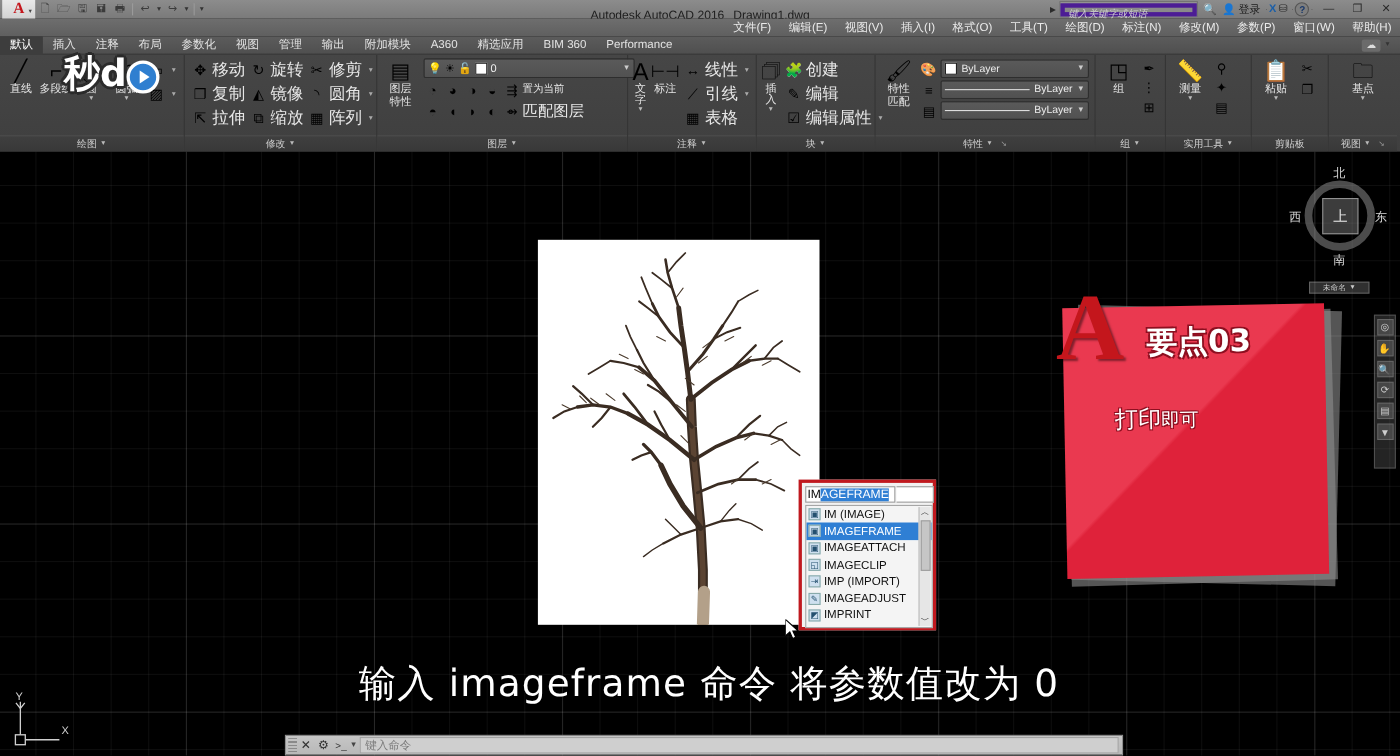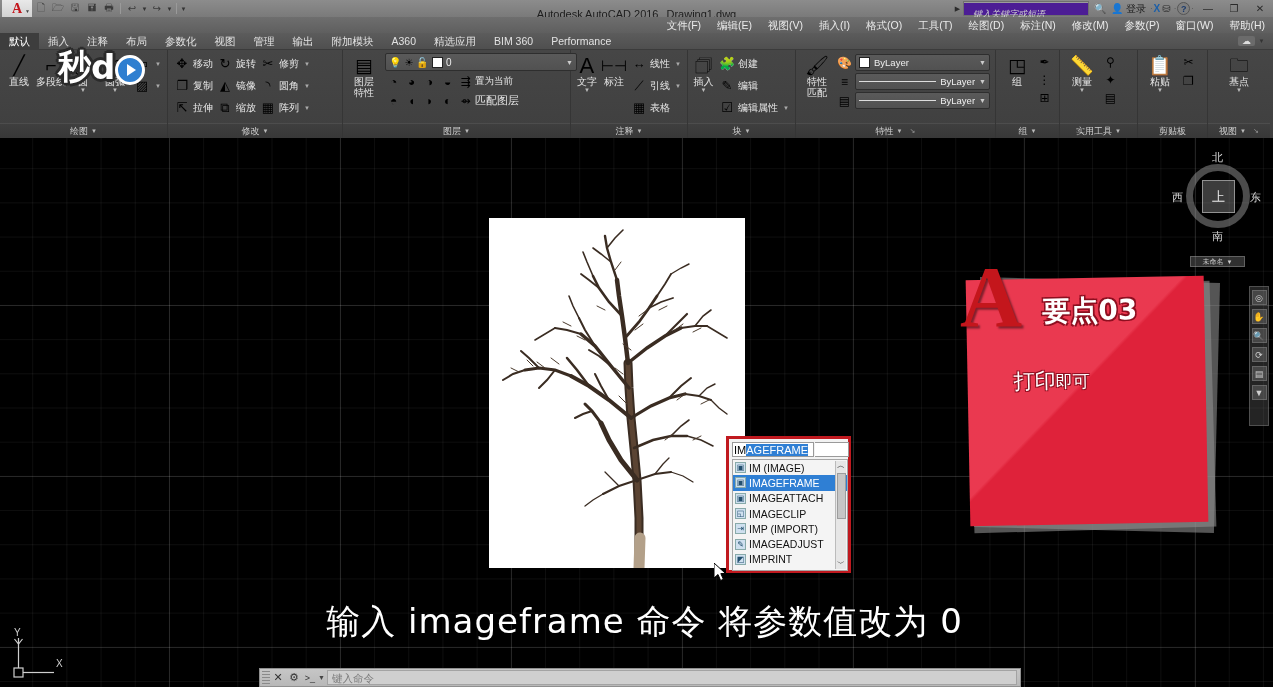--- a/index.html
+++ b/index.html
@@ -39,21 +39,21 @@
 
   .title-right{
     position:absolute; right:0; top:0; height:17px; display:flex; align-items:center;
   }
   .searchwrap{
     display:flex;align-items:center;height:15px;background:#9c9c9c;border:1px solid #6f6f6f;
     margin-right:3px;
   }
   .search-arrow{font-size:7px;color:#2b2b2b;padding:0 3px;}
   .search-input{
-    width:124px;height:12px;background:#8a8a8a;border:6px solid #4c1d95;
+    width:124px;height:12px;background:#8a8a8a;border:4px solid #4c1d95;
     font-size:9px;color:#cfcfcf;font-style:italic;padding:0 3px;line-height:11px;
     font-family:"Liberation Sans",sans-serif;
   }
   .tb-ico{font-size:10px;color:#2f2f2f;padding:0 2px;}
   .signin{font-size:10px;color:#1b1b1b;padding:0 3px;display:flex;align-items:center;gap:2px;}
   .dotsep{font-size:8px;color:#555;padding:0 1px;}
   .xblue{color:#1b5fa8;font-weight:bold;font-size:10px;}
   .ahelp{
     width:13px;height:13px;border-radius:50%;background:#7f7f7f;border:1px solid #555;
     color:#1b3a6b;font-size:9px;font-weight:bold;display:flex;align-items:center;justify-content:center;
@@ -98,21 +98,21 @@
   .bigbtn{
     width:40px;display:flex;flex-direction:column;align-items:center;gap:1px;padding-top:2px;
   }
   .bigbtn .gi{font-size:19px;line-height:21px;}
   .bigbtn .lbl{font-size:10px;color:#e6e6e6;text-align:center;line-height:10px;}
   .bigbtn .dc{font-size:6px;color:#bbb;line-height:5px;}
 
   .col{display:flex;flex-direction:column;gap:1px;}
   .smallrow{display:flex;align-items:center;gap:3px;height:21px;padding:0 2px;}
   .smallrow .gi{font-size:13px;width:16px;text-align:center;line-height:16px;}
-  .smallrow .lbl{font-size:10px;color:#e6e6e6;white-space:nowrap;}
+  .smallrow .lbl{font-size:15px;color:#e6e6e6;white-space:nowrap;}
   .smallrow .dc{font-size:6px;color:#aaa;margin-left:2px;}
   .iconcell{width:17px;height:17px;display:flex;align-items:center;justify-content:center;font-size:12px;}
 
   
   .layercombo{
     width:192px;height:18px;background:linear-gradient(#5a5a5a,#515151);
     border:1px solid #2e2e2e;border-radius:2px;display:flex;align-items:center;gap:3px;padding:0 3px;
   }
   .layercombo .sw{width:11px;height:11px;background:#fff;border:1px solid #222;}
   .layercombo .nm{font-size:10px;color:#eee;}
@@ -496,21 +496,21 @@
               <span class="iconcell">◒</span>
               <span class="iconcell">⇶</span>
               <span class="lbl" style="font-size:9.5px;color:#e6e6e6">置为当前</span>
             </div>
             <div style="display:flex;gap:1px;align-items:center">
               <span class="iconcell">◓</span>
               <span class="iconcell">◖</span>
               <span class="iconcell">◗</span>
               <span class="iconcell">◐</span>
               <span class="iconcell">⇴</span>
-              <span class="lbl" style="font-size:11px;color:#e6e6e6">匹配图层</span>
+              <span class="lbl" style="font-size:14px;color:#e6e6e6">匹配图层</span>
             </div>
           </div>
         </div>
       </div>
       <div class="panel-label">
         <span>图层</span>
         <span class="dc">▼</span>
       </div>
     </div>
 

